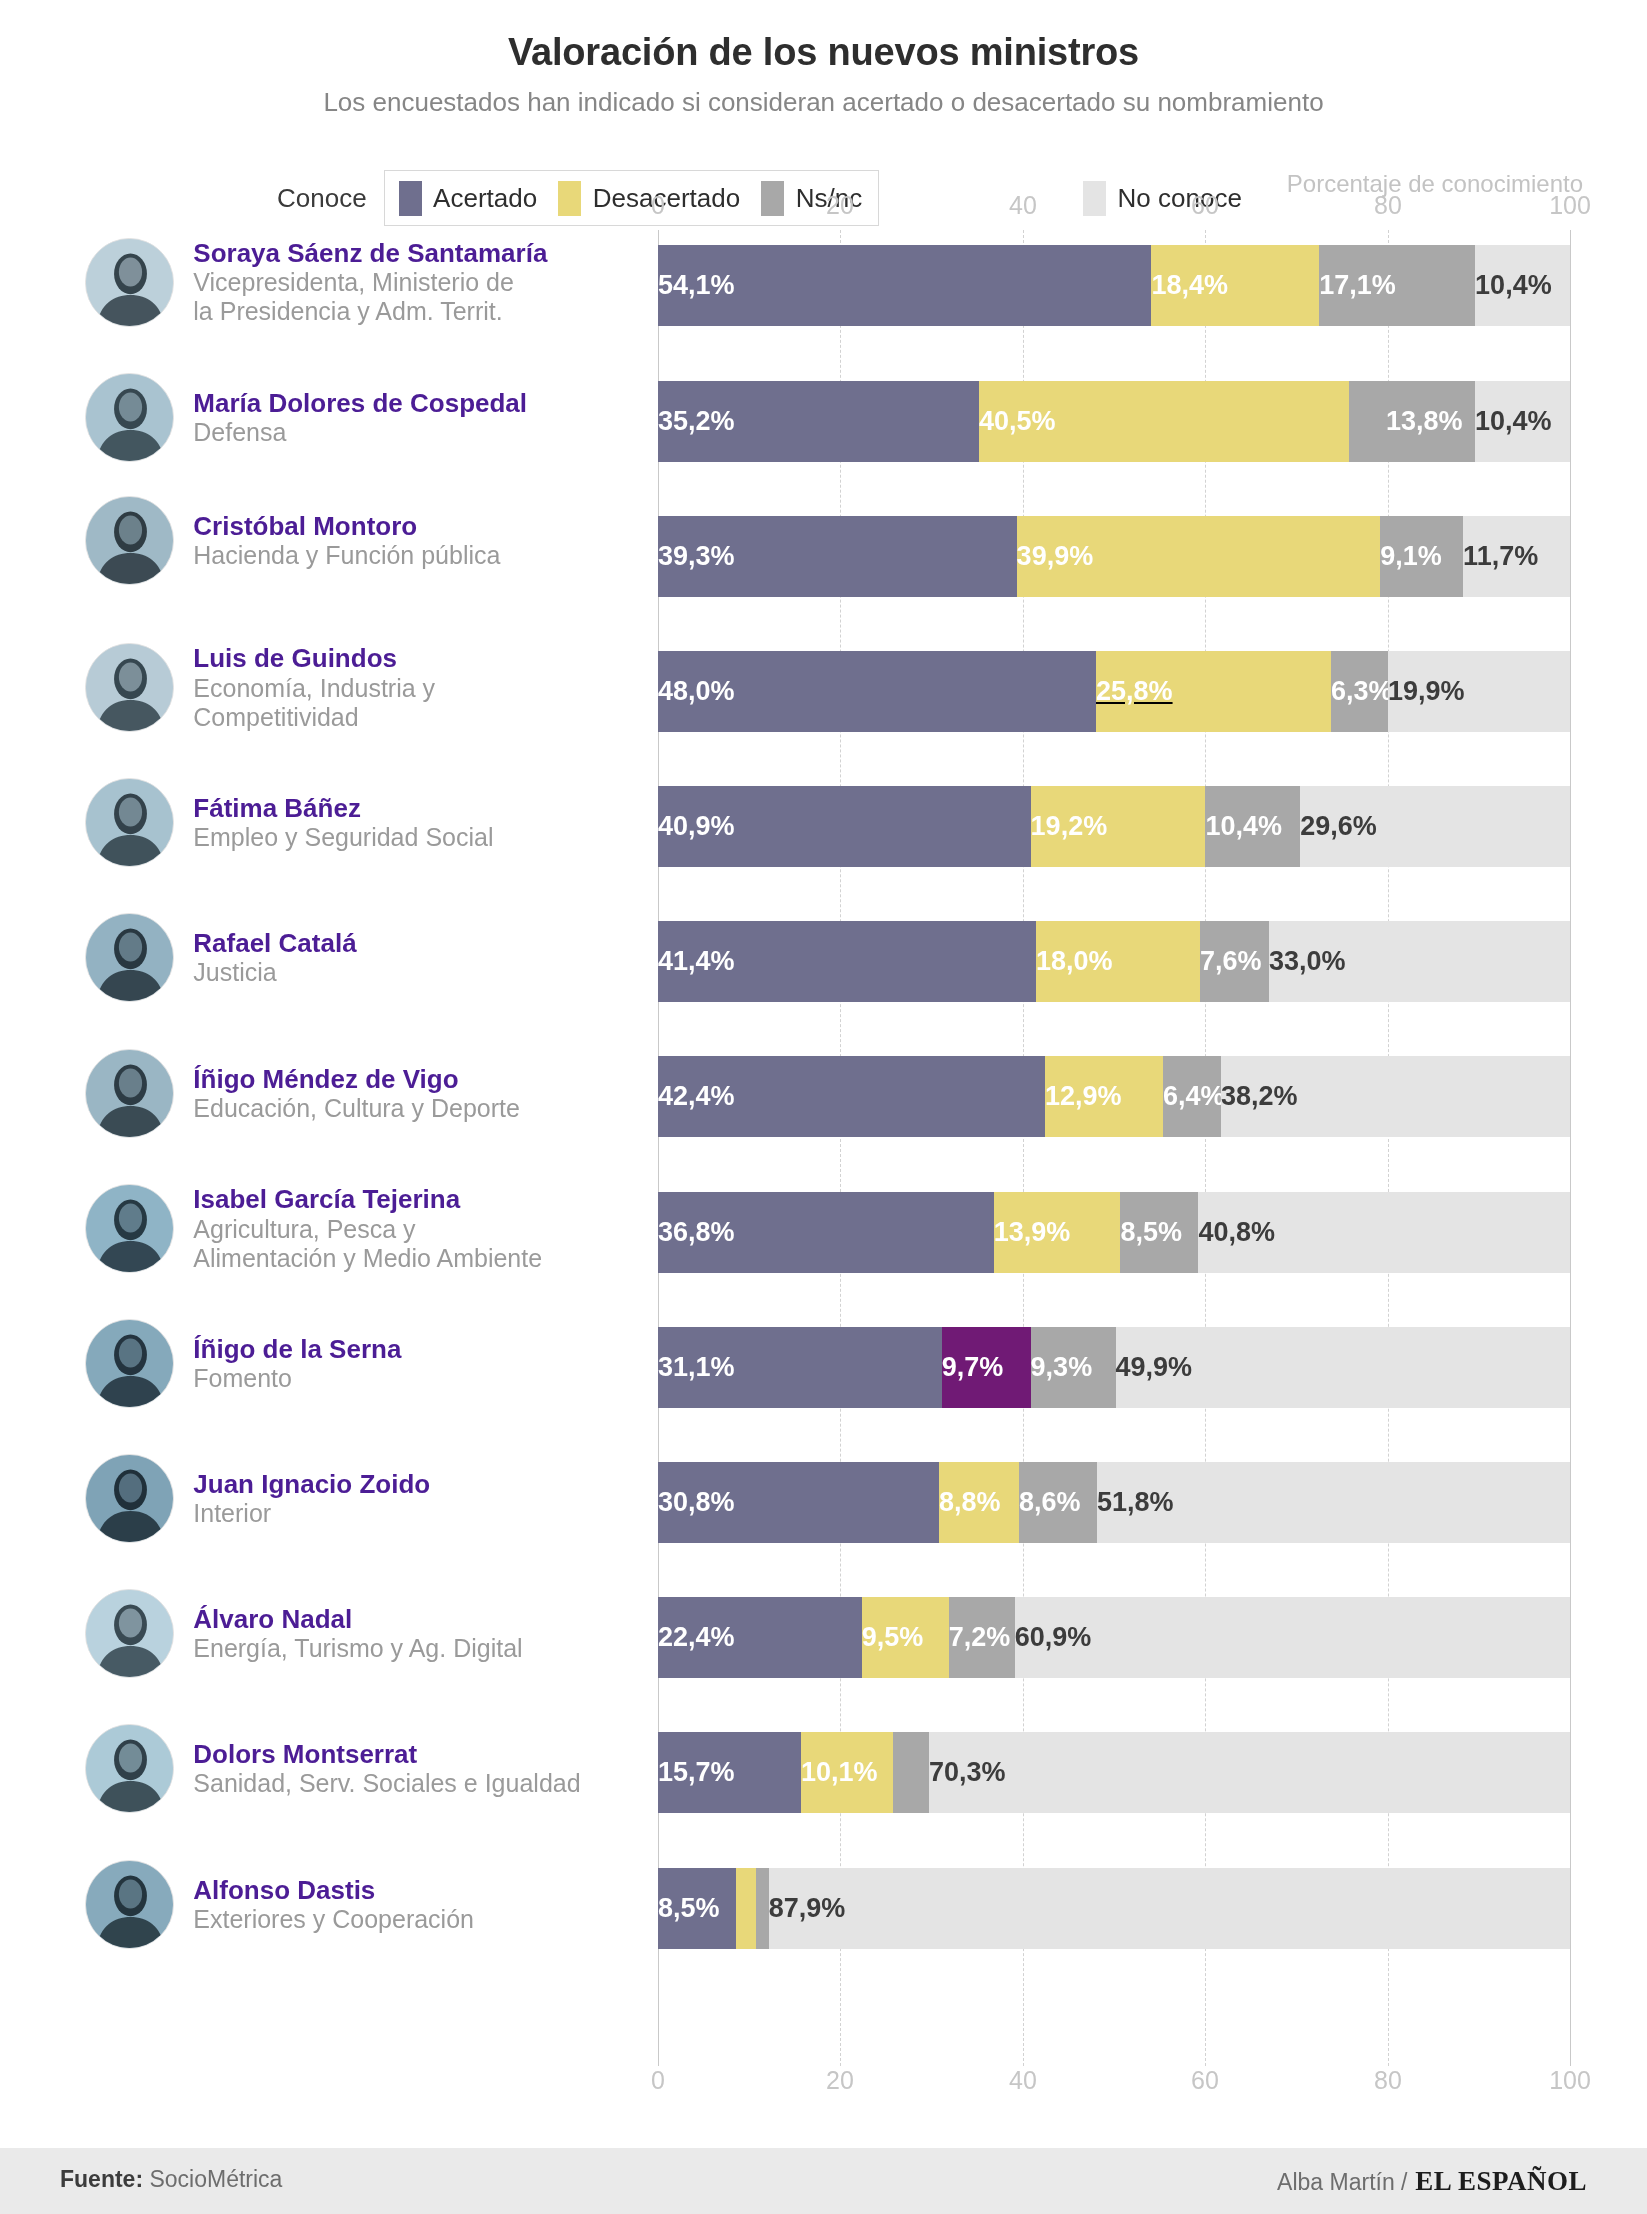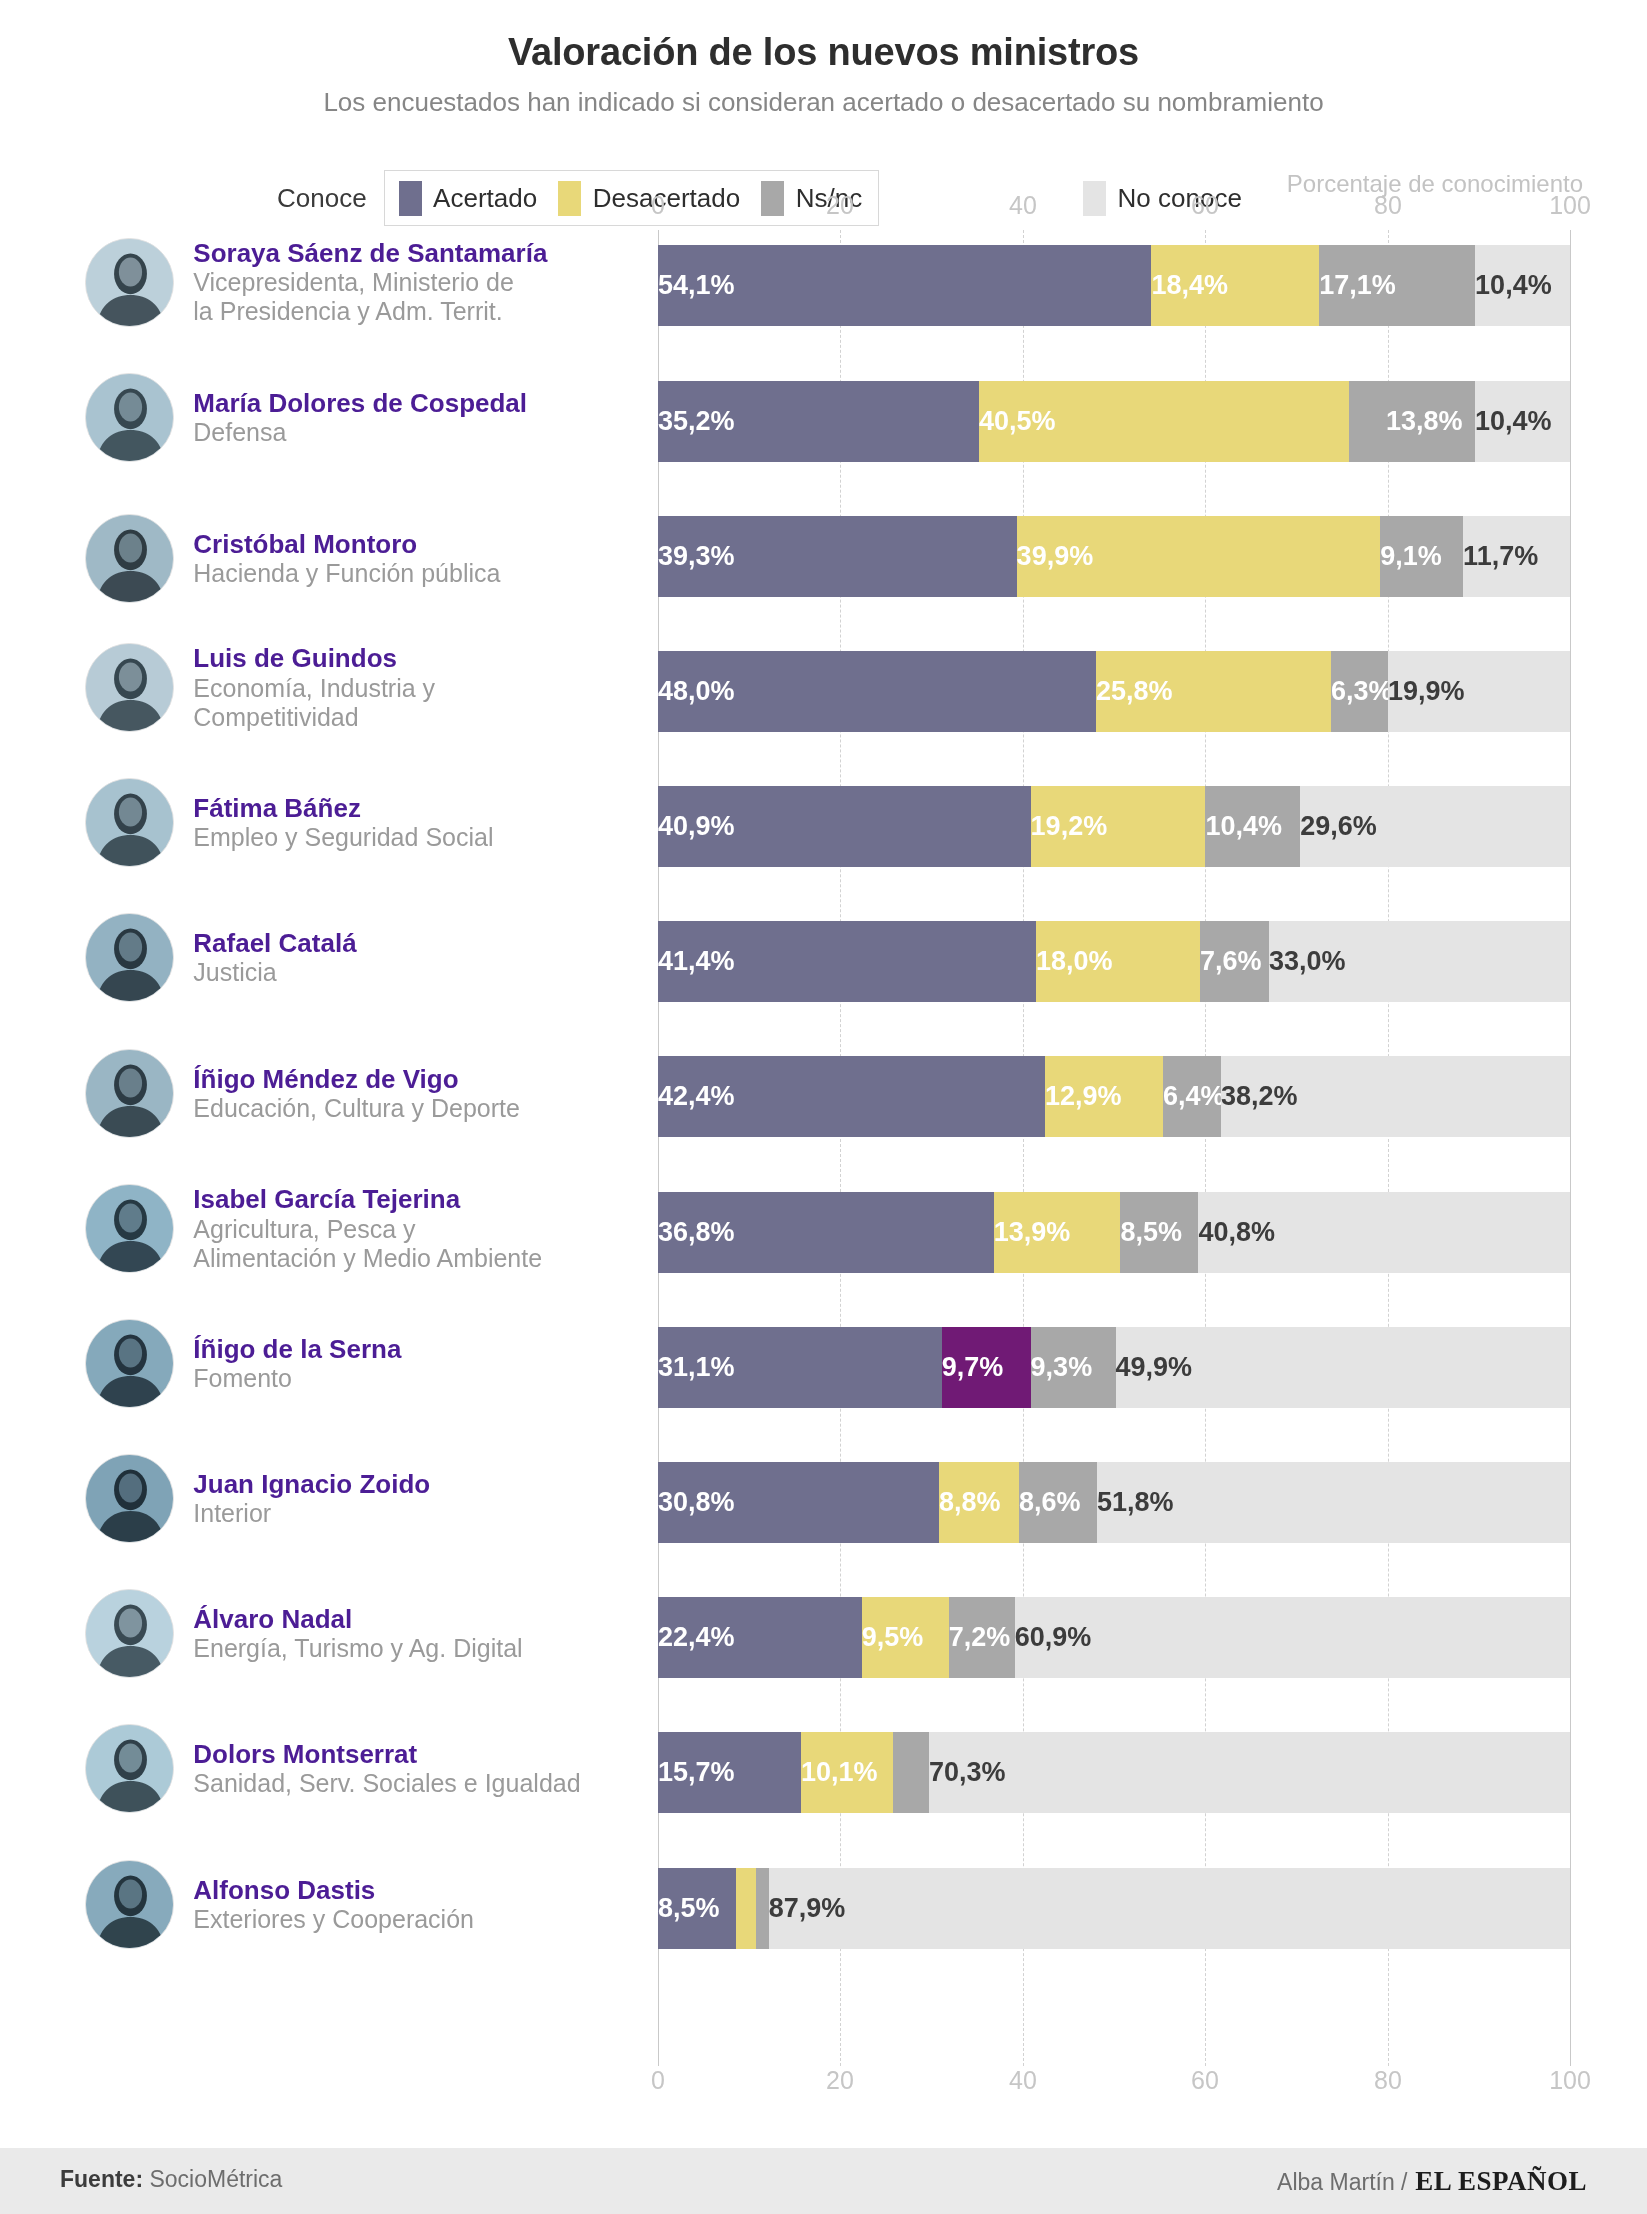--- a/index.html
+++ b/index.html
@@ -324,21 +324,21 @@
             <span class="seg-label">9,1%</span>
           </div>
           <div class="seg noconoce" style="width: 107px; background: rgb(228, 228, 228);">
             <span class="seg-label">11,7%</span>
           </div>
         </div>
         <div class="bar-row" style="top: 421px;">
           <div class="seg" style="width: 438px; background: rgb(111, 111, 142);">
             <span class="seg-label">48,0%</span>
           </div>
-          <div class="seg" style="width: 235px; background: rgb(232, 216, 121);">
+          <div class="seg" style="width: 235px; background: rgb(232, 216, 121); text-decoration: underline;">
             <span class="seg-label">25,8%</span>
           </div>
           <div class="seg" style="width: 57px; background: rgb(168, 168, 168);">
             <span class="seg-label">6,3%</span>
           </div>
           <div class="seg noconoce" style="width: 182px; background: rgb(228, 228, 228);">
             <span class="seg-label">19,9%</span>
           </div>
         </div>
         <div class="bar-row" style="top: 556px;">
@@ -487,21 +487,21 @@
             <ellipse cx="46" cy="36" rx="17" ry="21" fill="#22313a" opacity="0.85"></ellipse>
             <path d="M10 92 C14 68 28 58 46 58 C64 58 78 68 82 92 Z" fill="#22313a" opacity="0.75"></path>
             <ellipse cx="46" cy="34" rx="12" ry="15" fill="#a9c3d0" opacity="0.55"></ellipse>
           </svg>
         </div>
         <div class="person-text">
           <div class="person-name">María Dolores de Cospedal</div>
           <div class="person-role">Defensa</div>
         </div>
       </div>
-      <div class="person" style="top: 288px;">
+      <div class="person" style="top: 270px;">
         <div class="avatar">
           <svg viewBox="0 0 92 92" xmlns="http://www.w3.org/2000/svg">
             <rect width="92" height="92" fill="#9fb9c6"></rect>
             <ellipse cx="46" cy="36" rx="17" ry="21" fill="#1b262c" opacity="0.85"></ellipse>
             <path d="M10 92 C14 68 28 58 46 58 C64 58 78 68 82 92 Z" fill="#1b262c" opacity="0.75"></path>
             <ellipse cx="46" cy="34" rx="12" ry="15" fill="#9fb9c6" opacity="0.55"></ellipse>
           </svg>
         </div>
         <div class="person-text">
           <div class="person-name">Cristóbal Montoro</div>

